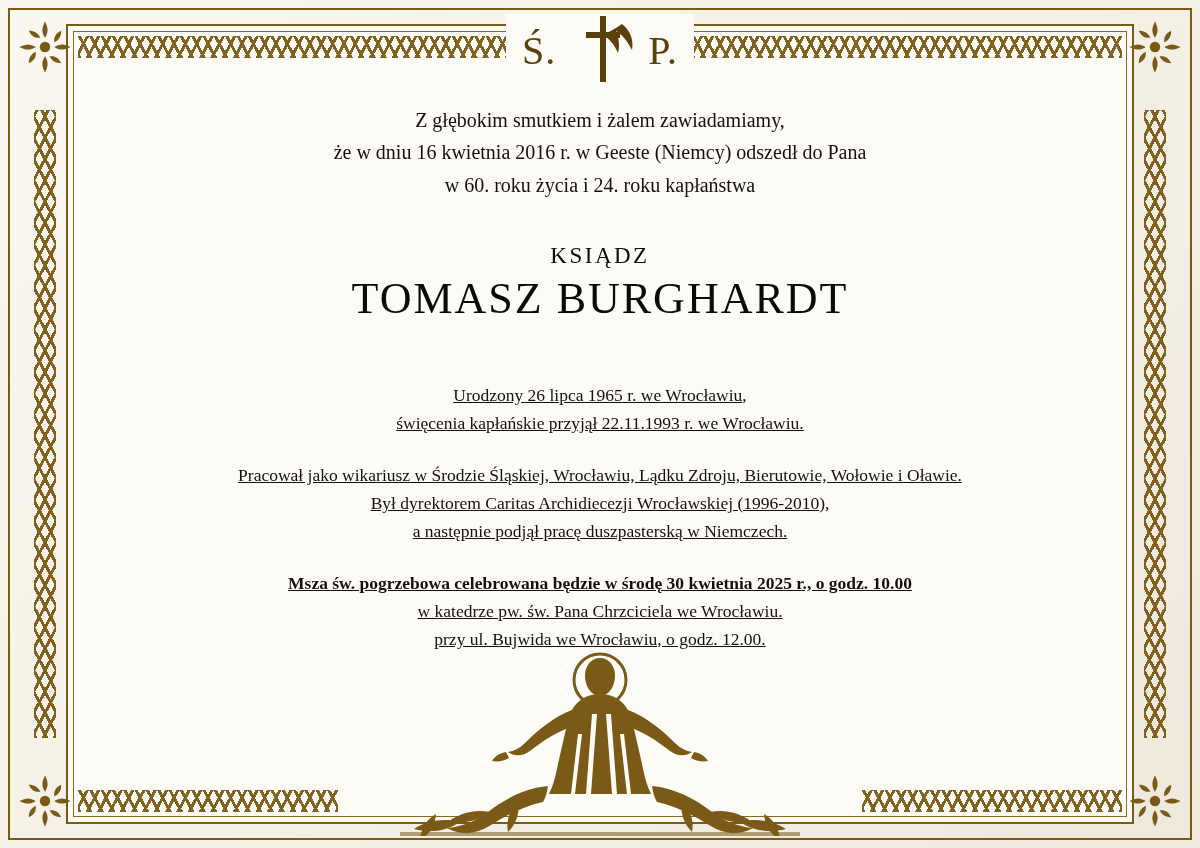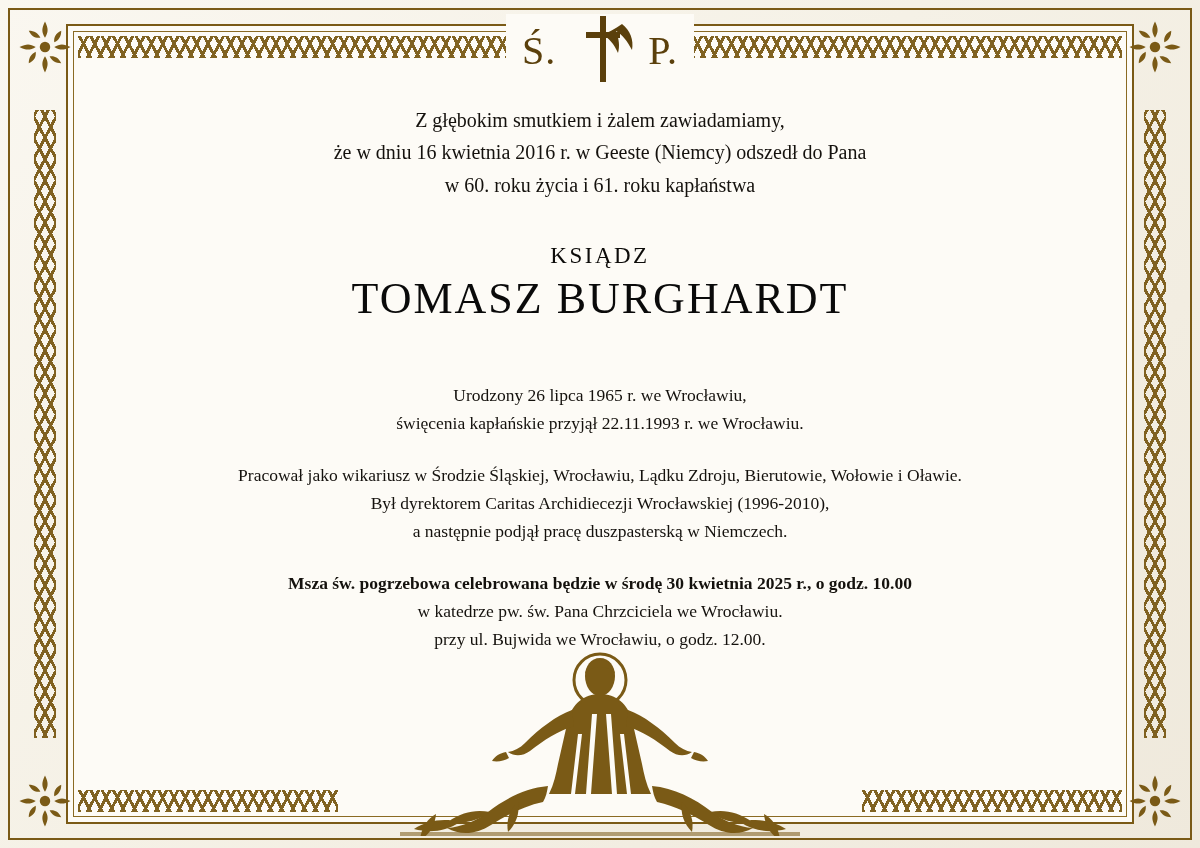--- a/index.html
+++ b/index.html
@@ -134,21 +134,21 @@
     color: #0a0a0a;
     line-height: 1.08;
   }
 
   .block {
     font-size: 17.5px;
     line-height: 1.6;
     margin: 0;
     color: #14110d;
   }
-  .block div { white-space: nowrap; }
+  .block div { white-space: nowrap; text-decoration: underline; }
 
   .sp-1 { height: 58px; }
   .sp-2 { height: 24px; }
   .sp-3 { height: 24px; }
 
   .strong-line { font-weight: 700; }
 
   .rip {
     margin-top: 42px;
     font-size: 15px;
@@ -225,21 +225,21 @@
       </span>
       <span class="emblem-letter">P.</span>
     </div>
   </div>
 
   <div class="content">
 
     <div class="lead">
       <div>Z głębokim smutkiem i żalem zawiadamiamy,</div>
       <div>że w dniu 16 kwietnia 2016 r. w Geeste (Niemcy) odszedł do Pana</div>
-      <div>w 60. roku życia i 61. roku kapłaństwa</div>
+      <div>w 60. roku życia i 24. roku kapłaństwa</div>
     </div>
 
     <div class="title-rank">KSIĄDZ</div>
     <div class="title-name">TOMASZ BURGHARDT</div>
 
     <div class="sp-1"></div>
 
     <div class="block">
       <div>Urodzony 26 lipca 1965 r. we Wrocławiu,</div>
       <div>święcenia kapłańskie przyjął 22.11.1993 r. we Wrocławiu.</div>

